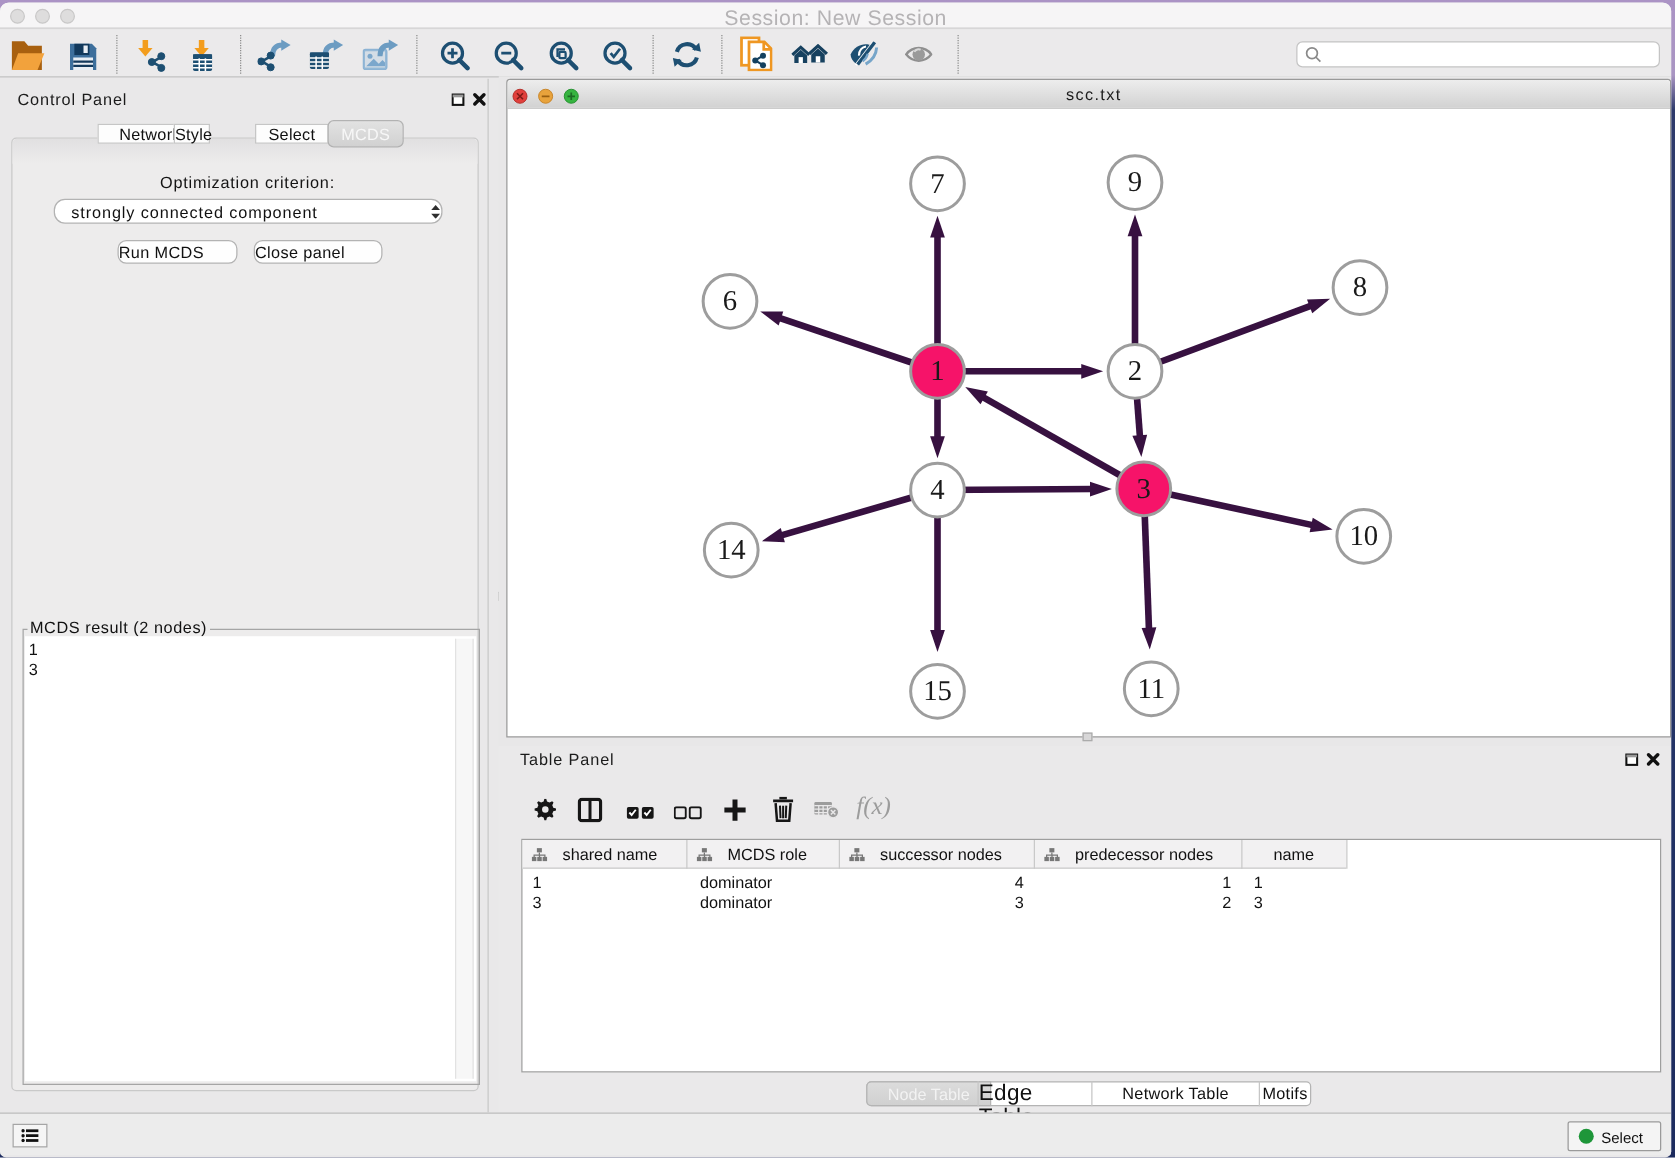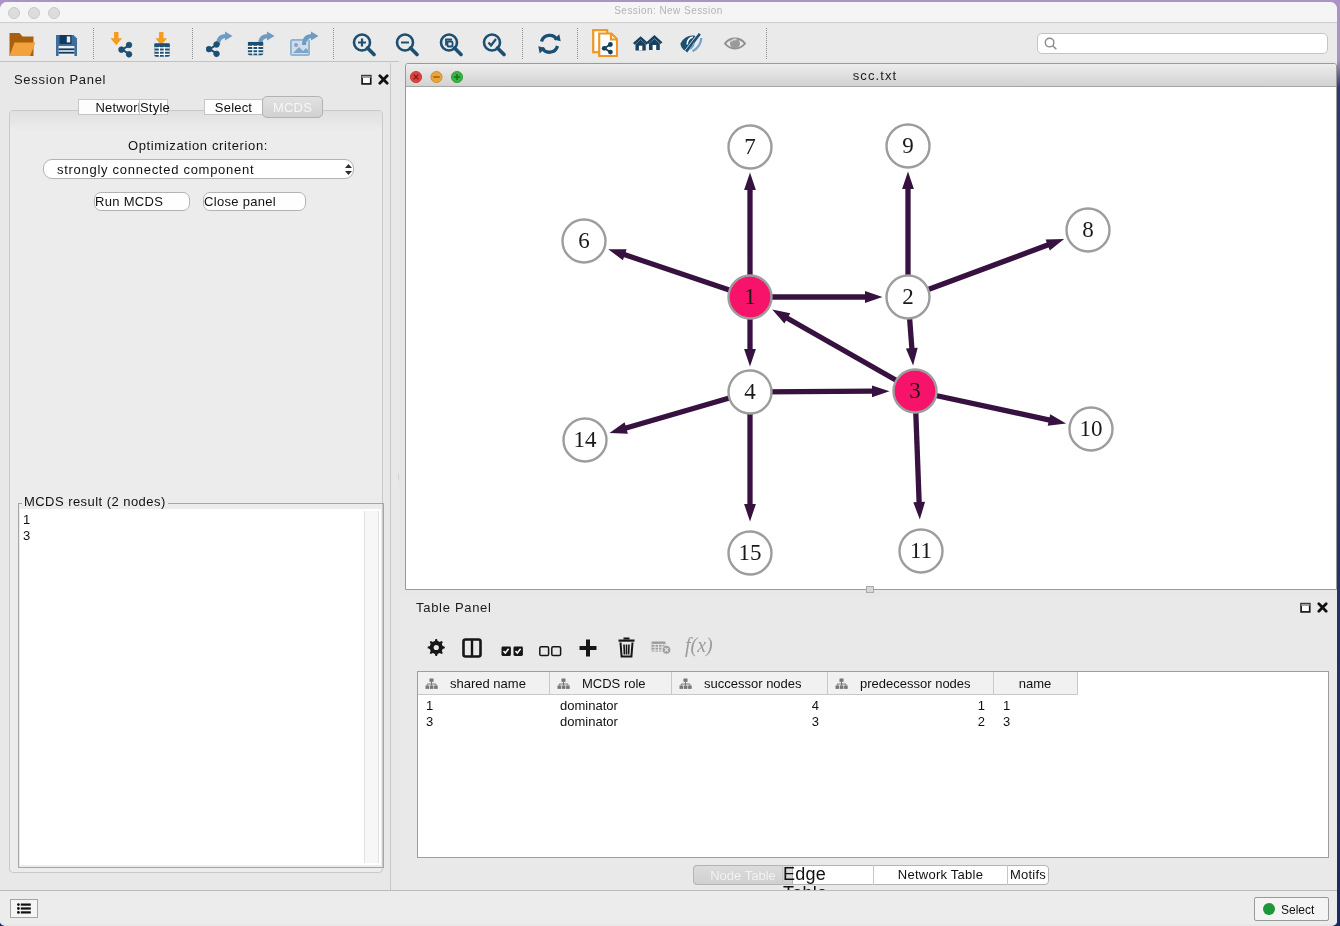--- a/index.html
+++ b/index.html
@@ -1,20 +1,20 @@
 <!DOCTYPE html>
 <html><head><meta charset="utf-8"><style>
 *{margin:0;padding:0;box-sizing:border-box}
 html,body{width:1340px;height:926px;overflow:hidden}
 body{font-family:"Liberation Sans",sans-serif;background:linear-gradient(180deg,#ab93c5 0%,#a995c2 6.5%,#2e3a6b 9.5%,#243467 60%,#1c2b5e 100%)}
 .abs{position:absolute}
 .win{position:absolute;left:0;top:2px;width:1337px;height:924px;background:#e9e8e9;border-radius:7px 7px 5px 5px;overflow:hidden}
 .titlebar{position:absolute;left:0;top:2px;width:1337px;height:21px;background:#f6f5f6;border-bottom:1px solid #cecdce}
 .tl{position:absolute;top:5px;width:12px;height:12px;border-radius:50%;background:#dedddd;border:1px solid #c9c8c8}
-.title{position:absolute;top:3px;width:100%;text-align:center;font-size:10px;color:#b5b3b5;letter-spacing:0.45px}
+.title{position:absolute;top:3px;width:100%;text-align:center;font-size:17px;color:#b5b3b5;letter-spacing:0.45px}
 .toolbar{position:absolute;left:0;top:24px;width:1337px;height:38px;background:#ebeaeb;border-bottom:1px solid #c2c2c2}
 .sep{position:absolute;top:28px;height:31px;width:0;border-left:1px dotted #8d8d8d}
 .search{position:absolute;left:1037px;top:33px;width:291px;height:21px;background:#fff;border:1px solid #c4c4c4;border-radius:5px}
 .panelhead{font-size:13px;color:#1b1b1b;letter-spacing:0.7px}
 .tab{position:absolute;top:99px;height:16px;background:#fdfdfd;border:1px solid #c6c6c6;font-size:13px;color:#111;text-align:center;line-height:15px;letter-spacing:0.2px}
 .btn{position:absolute;height:19px;background:#fefefe;border:1px solid #b3b3b3;border-radius:7px;font-size:13px;color:#111;text-align:left;line-height:18px;letter-spacing:0.3px}
 .cell{position:absolute;font-size:13px;color:#111;white-space:nowrap}
 </style></head><body>
 <div class="win">
     <div style="position:absolute;left:0;top:-2px;width:1340px;height:928px">
@@ -171,21 +171,21 @@
       <div style="position:absolute;left:724px;top:36px;width:22px;height:15px"><svg width="22" height="15" viewBox="0 0 22 15" xmlns="http://www.w3.org/2000/svg" style="">
           <path d="M1 7.5 C6 0.8 16 0.8 21 7.5 C16 14.2 6 14.2 1 7.5 Z" fill="none" stroke="#8f8f8f" stroke-width="2"></path>
           <circle cx="11" cy="7.5" r="5" fill="#9a9a9a"></circle>
           <path d="M7.5 5.5 C8.5 3.5 11 3 12.5 3.8" fill="none" stroke="#d9d9d9" stroke-width="1.6"></path>
         </svg></div>
       <div class="search"></div>
       <svg width="14" height="14" viewBox="0 0 14 14" style="position:absolute;left:1044px;top:37px" xmlns="http://www.w3.org/2000/svg">
         <circle cx="5.6" cy="5.6" r="4.3" fill="none" stroke="#8a8a8a" stroke-width="1.4"></circle>
         <line x1="8.8" y1="8.8" x2="12.3" y2="12.3" stroke="#8a8a8a" stroke-width="1.4"></line>
       </svg>
-      <div class="abs panelhead" style="left:14px;top:72px">Session Panel</div>
+      <div class="abs panelhead" style="left:14px;top:72px">Control Panel</div>
       <svg width="11" height="11" viewBox="0 0 12 12" style="position:absolute;left:361px;top:74px" xmlns="http://www.w3.org/2000/svg">
         <rect x="1.2" y="1.8" width="9.4" height="9" fill="#fff" stroke="#111" stroke-width="1.8"></rect>
         <rect x="1.2" y="1.8" width="9.4" height="2.4" fill="#999"></rect>
       </svg>
       <svg width="11" height="11" viewBox="0 0 12 12" style="position:absolute;left:378px;top:74px" xmlns="http://www.w3.org/2000/svg">
         <path d="M2 2 L10 10 M10 2 L2 10" stroke="#111" stroke-width="3" stroke-linecap="round"></path>
       </svg>
       <div class="abs" style="left:9px;top:110px;width:374px;height:763px;background:#edecec;border:1px solid #c9c9c9;border-radius:4px"></div>
       <div class="abs" style="left:10px;top:111px;width:372px;height:20px;background:linear-gradient(180deg,#e1e0e1,#edecec);border-radius:4px 4px 0 0"></div>
       <div class="tab" style="left:78px;width:84px">Network</div>

